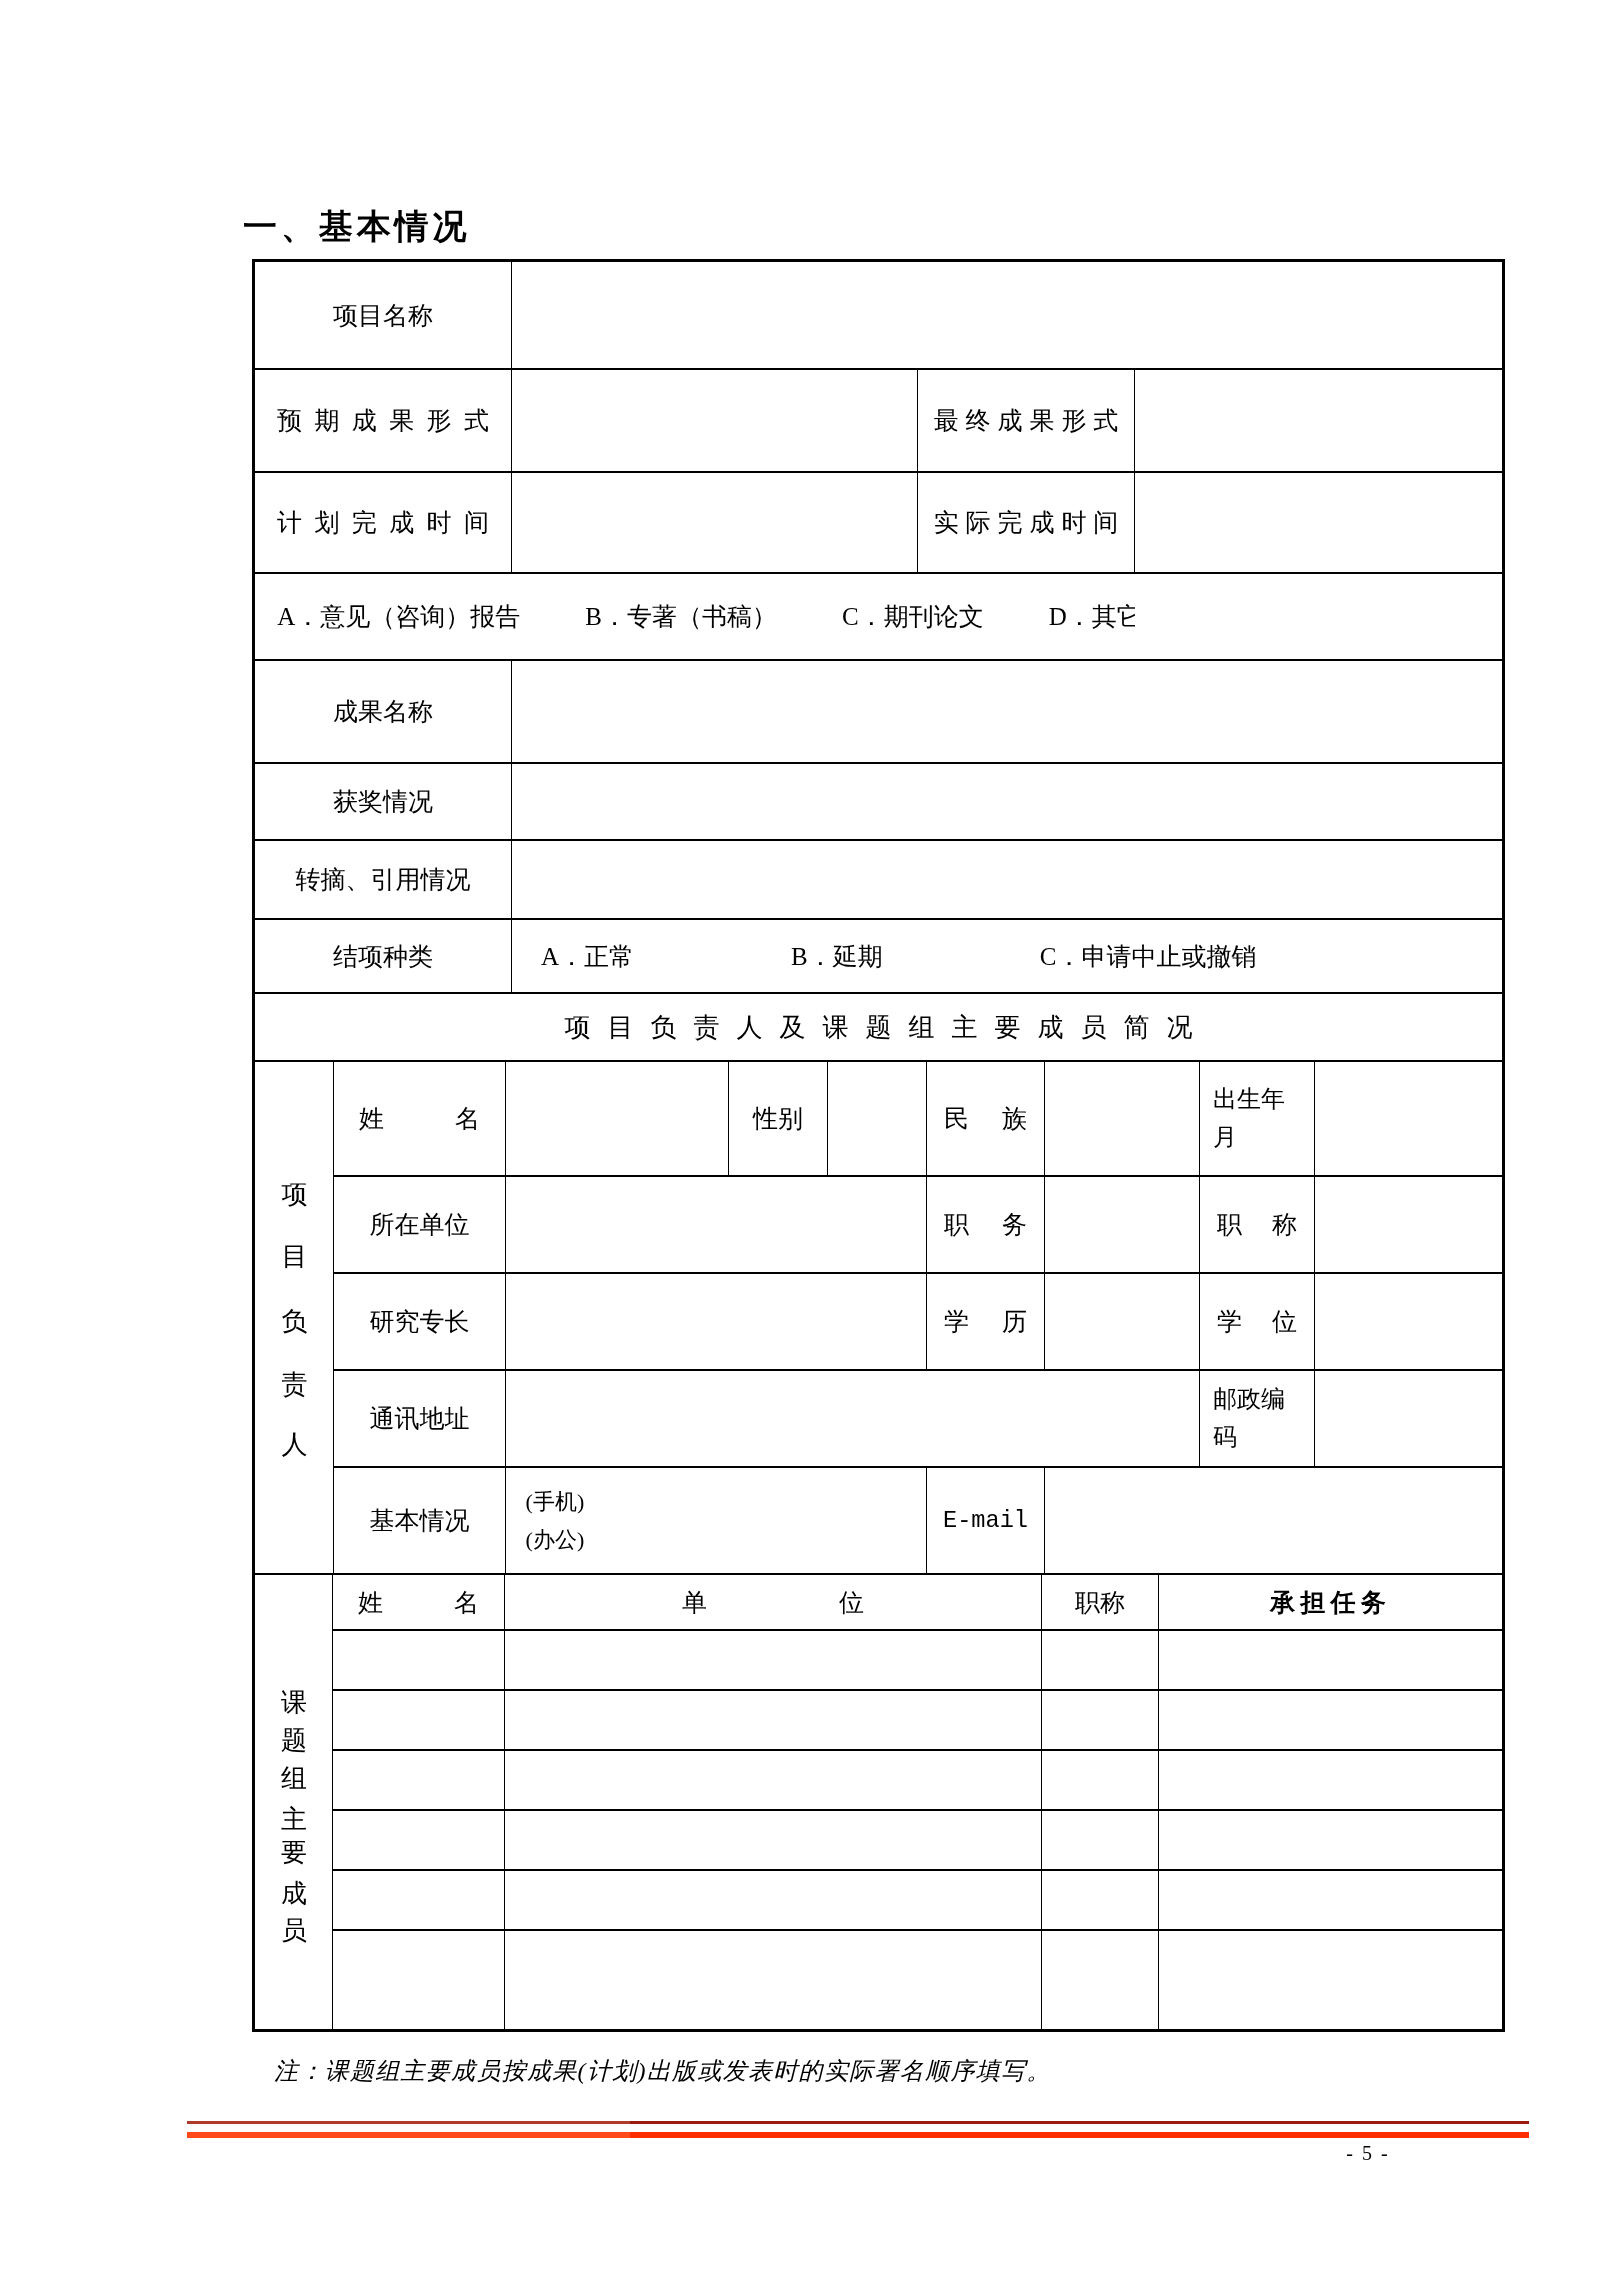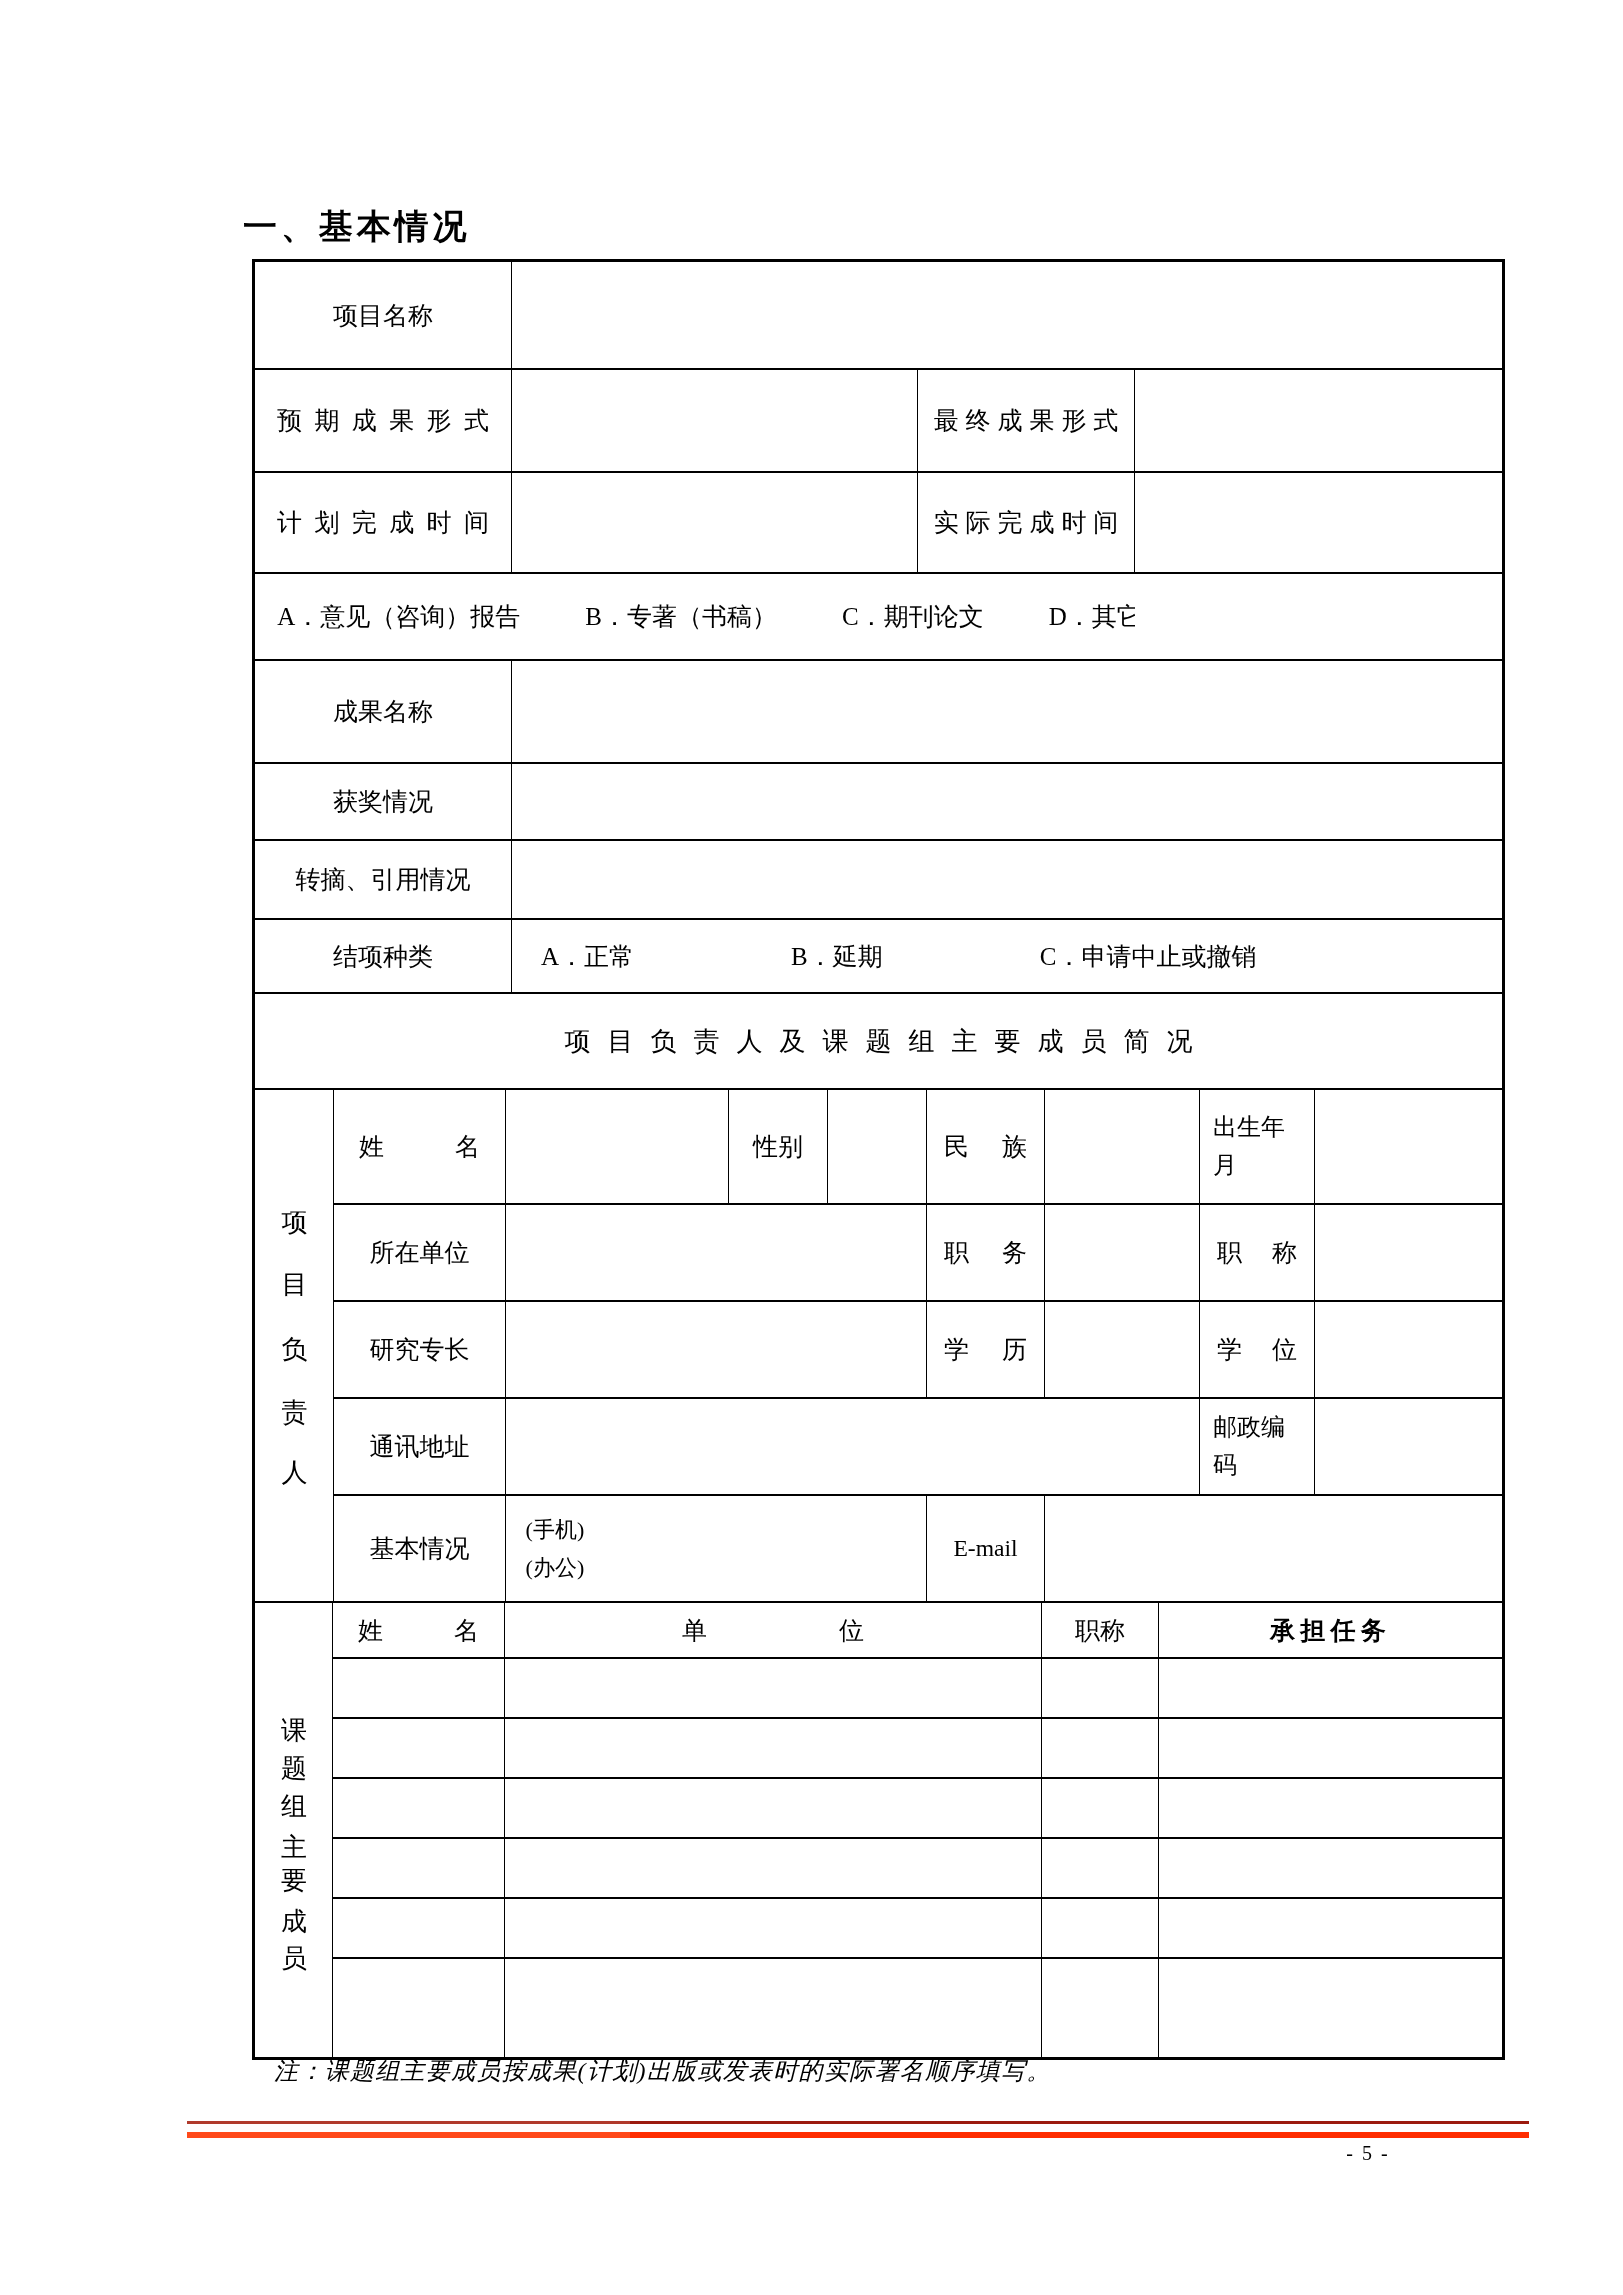--- a/index.html
+++ b/index.html
@@ -43,21 +43,21 @@
   }
   .vt-leader { letter-spacing:62px; }
   .vt-member { letter-spacing:38px; }
   .stack { flex:1; }
   .rC { grid-template-columns:172px 223px 99px 99px 118px 155px 115px 187px; }
   .rD { grid-template-columns:172px 537px 117px 343px; }
   .stack .row:last-child { border-bottom:none; }
   
   .h165{height:108px}.h158{height:103px}.h155{height:101px}.h133{height:87px}
   .h157{height:103px}.h117{height:77px}.h120{height:79px}.h113{height:74px}
-  .h135{height:96px}.h175{height:115px}.h145{height:97px}.h160{height:105px}
+  .h135{height:68px}.h175{height:115px}.h145{height:97px}.h160{height:105px}
   .h85{height:56px}.h92{height:60px}.h150{height:98px}
   
   .dist { flex:1; text-align:justify; text-align-last:justify; padding:0 22px; }
   .dist-sm { flex:1; text-align:justify; text-align-last:justify; padding:0 15.7px; }
   .dist-2 { flex:1; text-align:justify; text-align-last:justify; padding:0 25px; }
   .dist-u { flex:1; text-align:justify; text-align-last:justify; padding:0 177px; }
   .dist-g { flex:1; text-align:justify; text-align-last:justify; padding:0 17px; }
   .task-hdr { letter-spacing:5.2px;font-weight:bold; }
   
   .wrap2 {
@@ -67,21 +67,21 @@
   
   .opts { flex:1; display:flex; align-items:center; padding-left:29px; gap:65px; }
   .opts-wide { gap:157px; }
   .opt { white-space:nowrap; }
   
   .phone {
     flex:1; white-space:pre-line; text-align:left;
     padding-left:19.6px; font-size:22px; line-height:1.7;
     align-self:center;
   }
-  .email-lab { font-size:23.6px; }
+  .email-lab { font-size:23.6px;font-family:Liberation Mono, monospace; }
   
   .note {
     position:absolute; left:274px; top:2055px; font-size:24px;
     font-style:italic; letter-spacing:1.3px;
   }
   .rule-top {
     position:absolute; left:187px; top:2121px; width:1342px; height:3.3px;
     background:linear-gradient(to right,#b03a2c 0 33%,#9b1a0e 33% 100%);
   }
   .rule-bottom {

